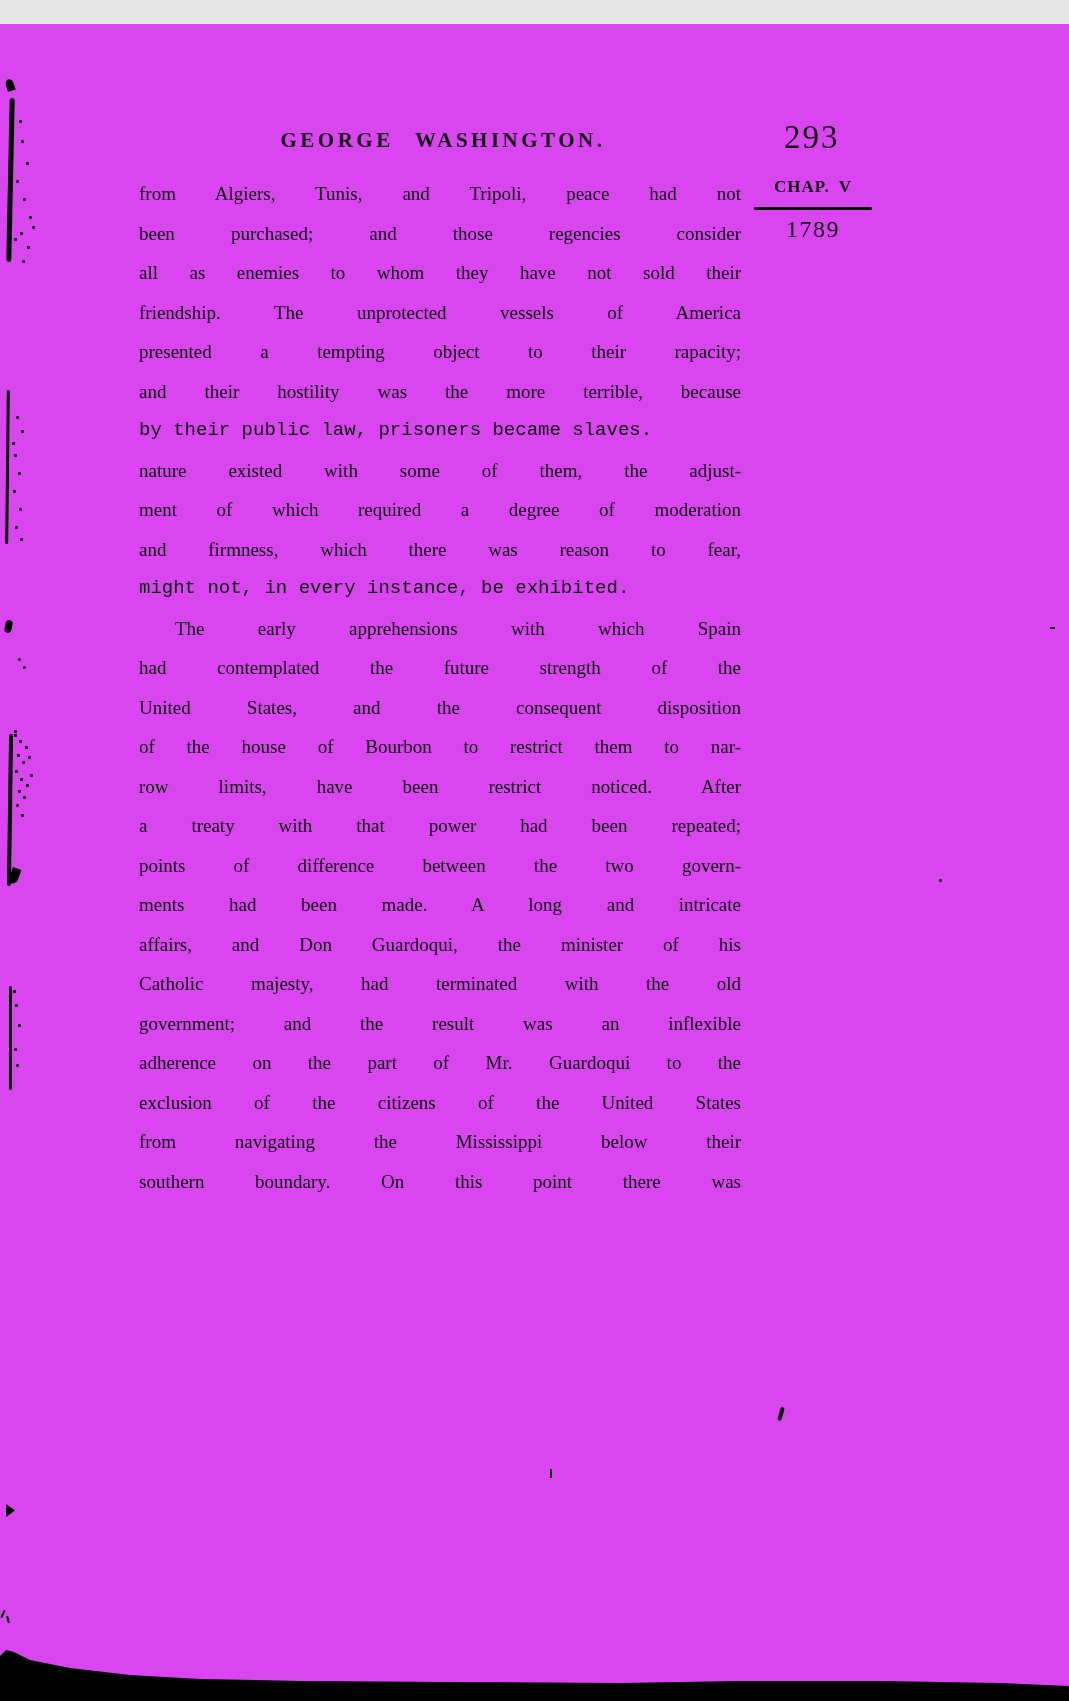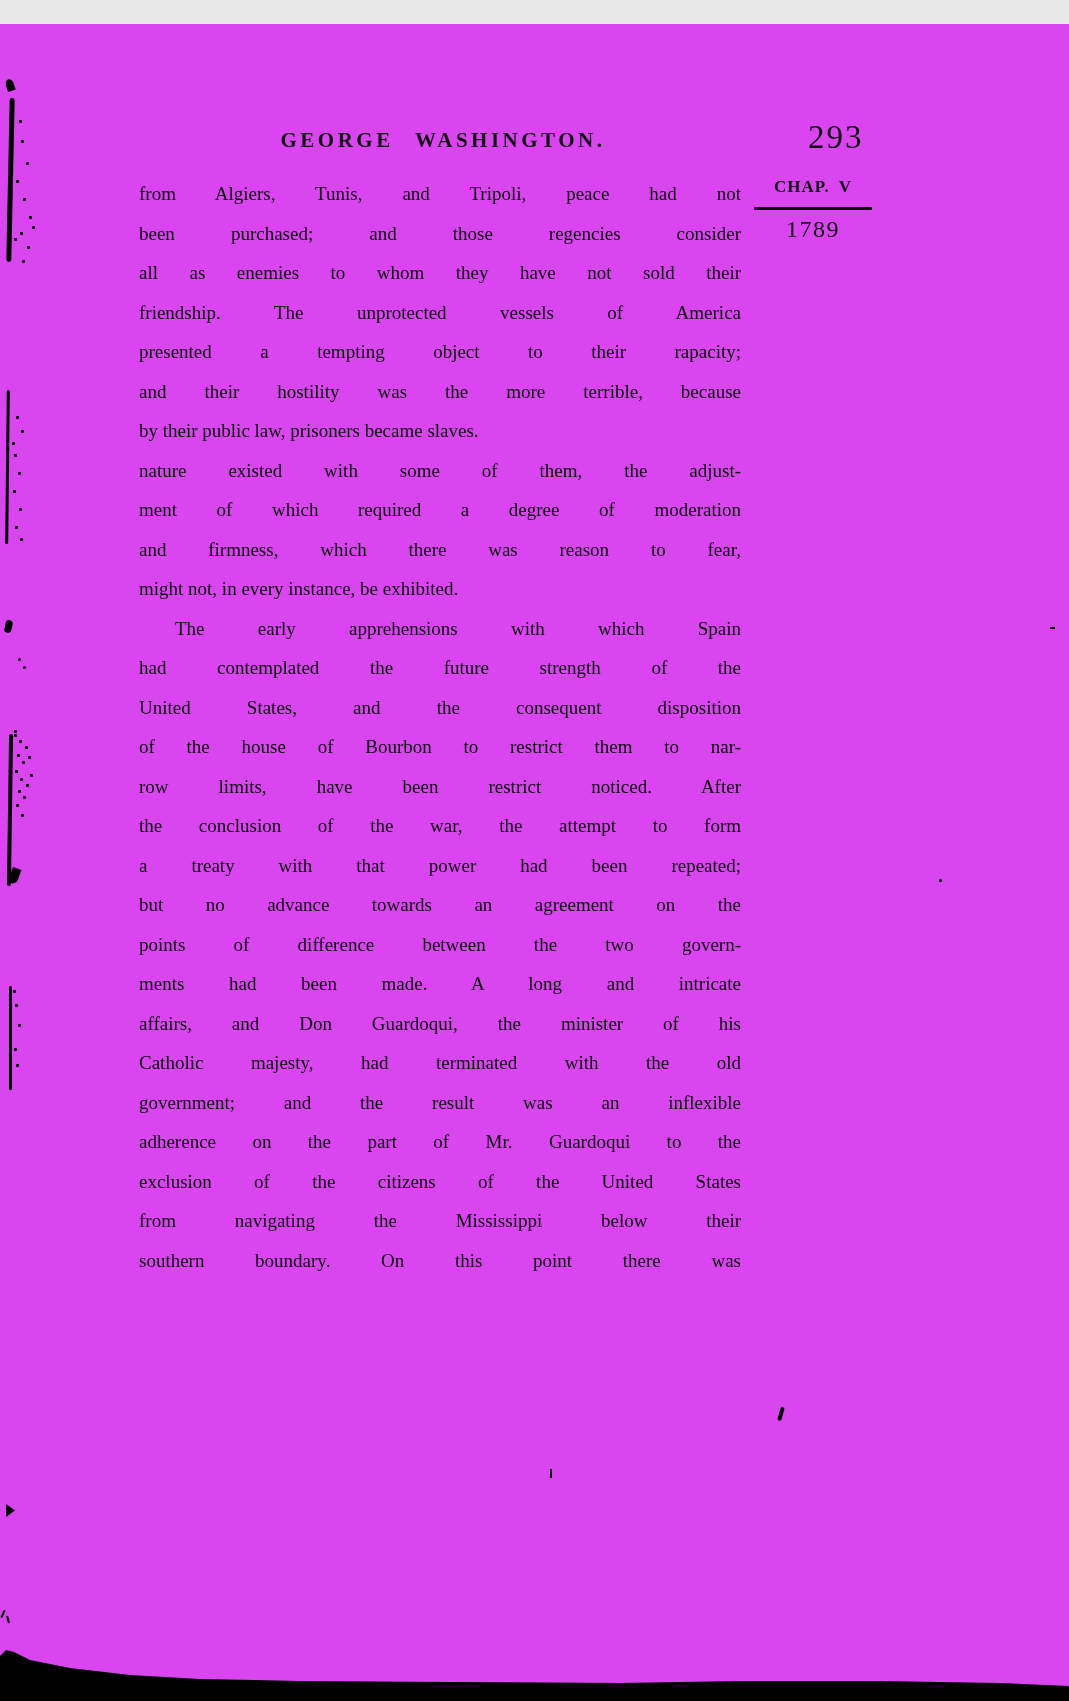--- a/index.html
+++ b/index.html
@@ -12,21 +12,21 @@
     position:relative;width:1069px;height:1701px;
     background:#d946ef;color:#0a0a0a;overflow:hidden;margin-top:24px;
   }
   
   .running-head{
     position:absolute;left:443px;top:104px;transform:translateX(-50%);
     font-size:21px;font-weight:700;letter-spacing:3.5px;word-spacing:13px;
     white-space:nowrap;color:#111;
   }
   .page-number{
-    position:absolute;left:808px;top:95px;
+    position:absolute;left:784px;top:95px;
     font-size:33px;letter-spacing:2px;color:#111;
   }
   
   .margin-note{
     position:absolute;left:752px;top:153px;width:122px;text-align:center;
   }
   .margin-note .chapter{
     font-size:17px;font-weight:700;letter-spacing:1px;word-spacing:4px;color:#111;
   }
   .margin-note .rule{
@@ -39,21 +39,21 @@
   .body-text{
     position:absolute;left:139px;top:150px;width:602px;
     font-size:19px;color:#0a0a0a;
   }
   .body-text .line{
     line-height:39.5px;height:39.5px;
     text-align:justify;text-align-last:justify;
     white-space:nowrap;
   }
   .body-text .line.no-justify{
-    text-align:left;text-align-last:left;
+    text-align:left;text-align-last:left;font-family:Liberation Mono, monospace;
   }
   .body-text .line.indent{
     text-indent:36px;
   }
   
   .art{position:absolute;background:#000;}
   .streak-a{left:8px;top:74px;width:5px;height:164px;transform:rotate(1.2deg);border-radius:3px;}
   .hook-a{left:6px;top:55px;width:8px;height:12px;border-radius:50% 50% 0 0;transform:rotate(-18deg);}
   .spk{position:absolute;width:3px;height:3px;background:#000;color:#000;border-radius:1px;}
   .spk-a{left:19px;top:96px;
@@ -109,23 +109,21 @@
       <div class="line no-justify">by their public law, prisoners became slaves.</div>
       <div class="line">nature existed with some of them, the adjust-</div>
       <div class="line">ment of which required a degree of moderation</div>
       <div class="line">and firmness, which there was reason to fear,</div>
       <div class="line no-justify">might not, in every instance, be exhibited.</div>
       <div class="line indent">The early apprehensions with which Spain</div>
       <div class="line">had contemplated the future strength of the</div>
       <div class="line">United States, and the consequent disposition</div>
       <div class="line">of the house of Bourbon to restrict them to nar-</div>
       <div class="line">row limits, have been restrict noticed. After</div>
-      <div class="line">the conclusion of the war, the attempt to form</div>
       <div class="line">a treaty with that power had been repeated;</div>
-      <div class="line">but no advance towards an agreement on the</div>
       <div class="line">points of difference between the two govern-</div>
       <div class="line">ments had been made. A long and intricate</div>
       <div class="line">affairs, and Don Guardoqui, the minister of his</div>
       <div class="line">Catholic majesty, had terminated with the old</div>
       <div class="line">government; and the result was an inflexible</div>
       <div class="line">adherence on the part of Mr. Guardoqui to the</div>
       <div class="line">exclusion of the citizens of the United States</div>
       <div class="line">from navigating the Mississippi below their</div>
       <div class="line">southern boundary. On this point there was</div>
     </div>

